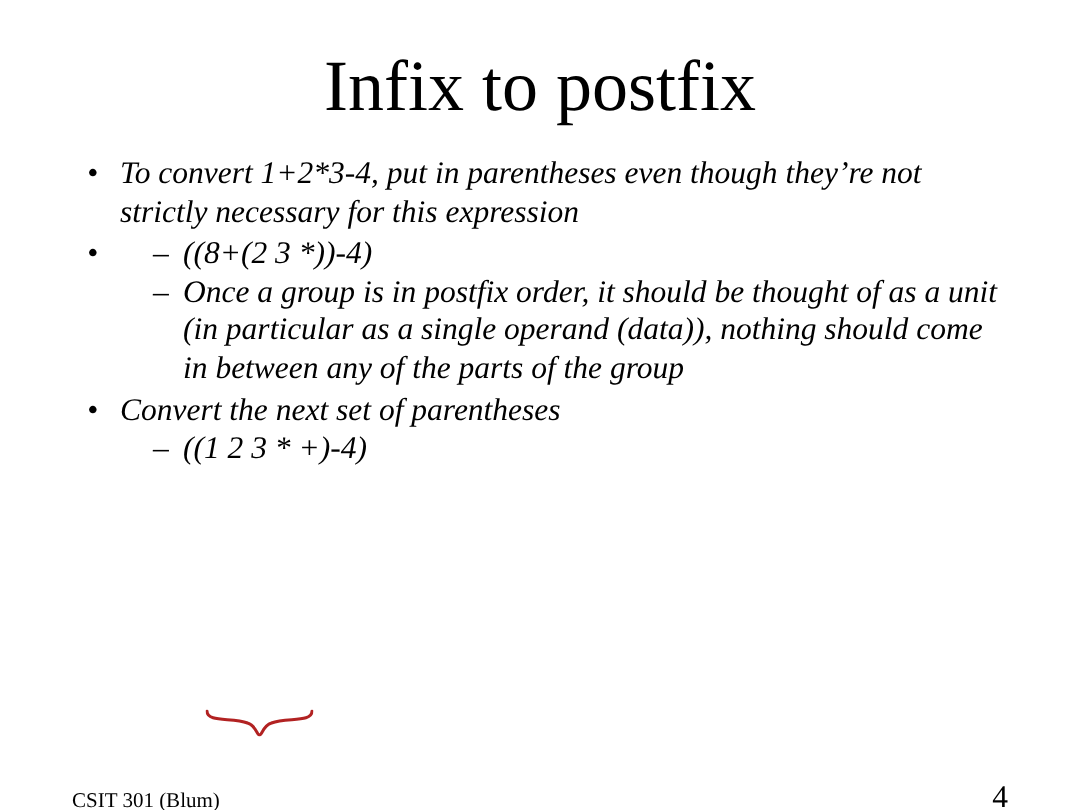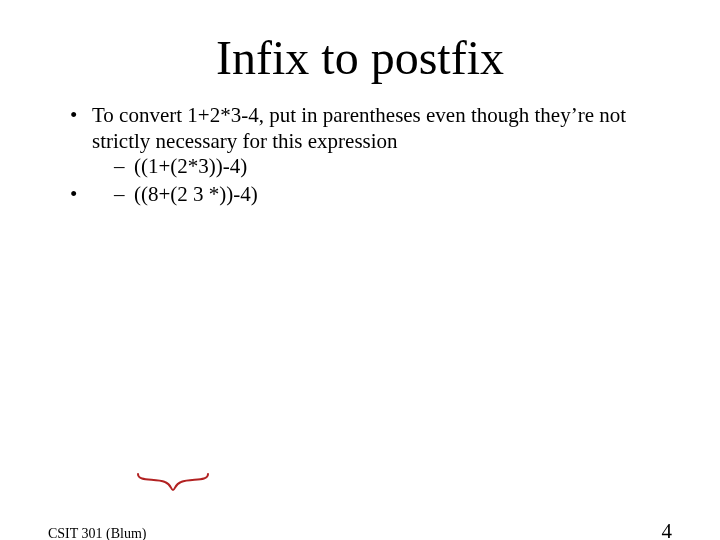--- a/index.html
+++ b/index.html
@@ -24,21 +24,22 @@
     font-weight: normal;
   }
   .body {
     font-size: 21px;
     line-height: 1.22;
     margin: 0 40px 0 48px;
   }
   ul.level1 {
     list-style: none;
     padding: 0;
-    margin: 16px;
+    margin: 4px;
+    font-style: italic;
   }
   ul.level1 > li {
     position: relative;
     padding-left: 28px;
     margin: 0 0 2px 0;
   }
   ul.level1 > li::before {
     content: "•";
     position: absolute;
     left: 6px;
@@ -87,30 +88,36 @@
 <body>
 
 <div class="slide">
 
   <h1 class="title">Infix to postfix</h1>
 
   <div class="body">
     <ul class="level1">
       <li>
         <span>To convert 1+2*3-4, put in parentheses even though they’re not strictly necessary for this expression</span>
-        <ul class="level2">
-          <li>
-            <span>((1+(2*3))-4)</span>
-          </li>
-        </ul>
       </li>
       <li>
         <ul class="level2">
           <li>
             <span>((8+(2 3 *))-4)</span>
+          </li>
+          <li>
+            <span>Once a group is in postfix order, it should be thought of as a unit (in particular as a single operand (data)), nothing should come in between any of the parts of the group</span>
+          </li>
+        </ul>
+      </li>
+      <li>
+        <span>Convert the next set of parentheses</span>
+        <ul class="level2">
+          <li>
+            <span>((1 2 3 * +)-4)</span>
           </li>
         </ul>
       </li>
     </ul>
   </div>
 
   <svg class="brace" viewBox="0 0 72 18">
     <path d="M1 1 C1 9, 18 5, 28 9 C34 11, 34 17, 36 17 C38 17, 38 11, 44 9 C54 5, 71 9, 71 1" fill="none" stroke="#b22222" stroke-width="2" stroke-linecap="round"></path>
   </svg>
 

